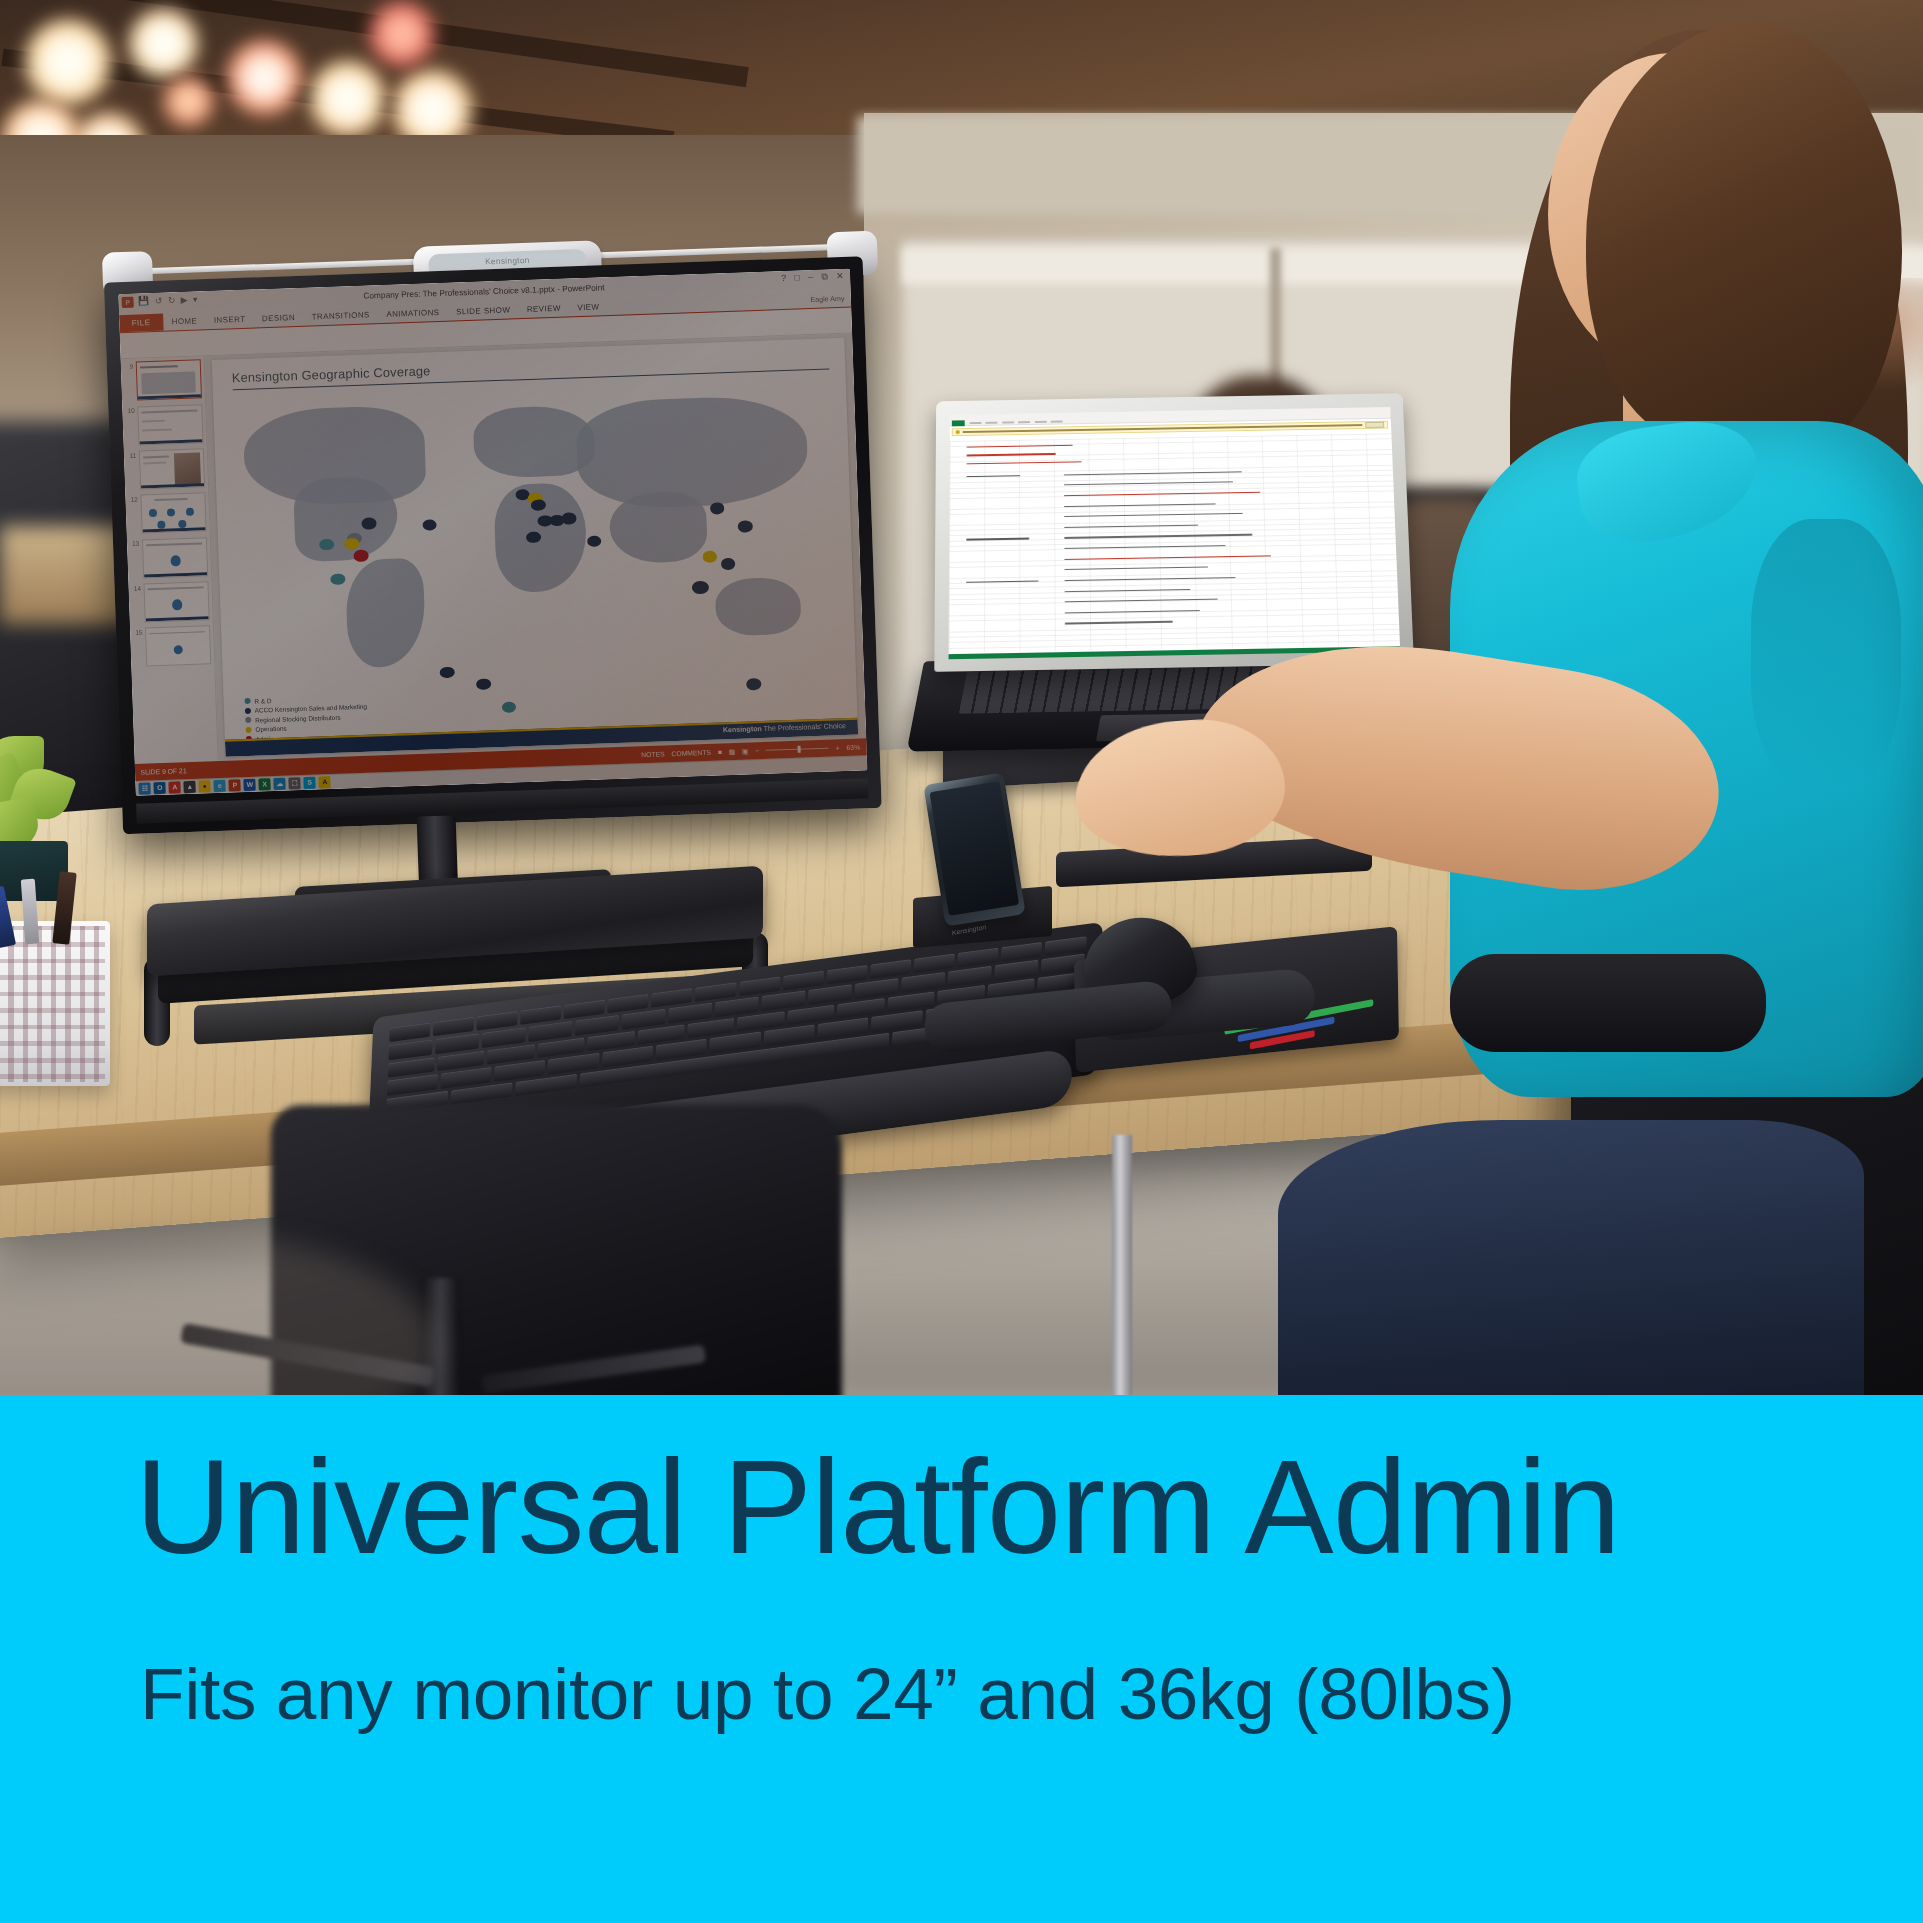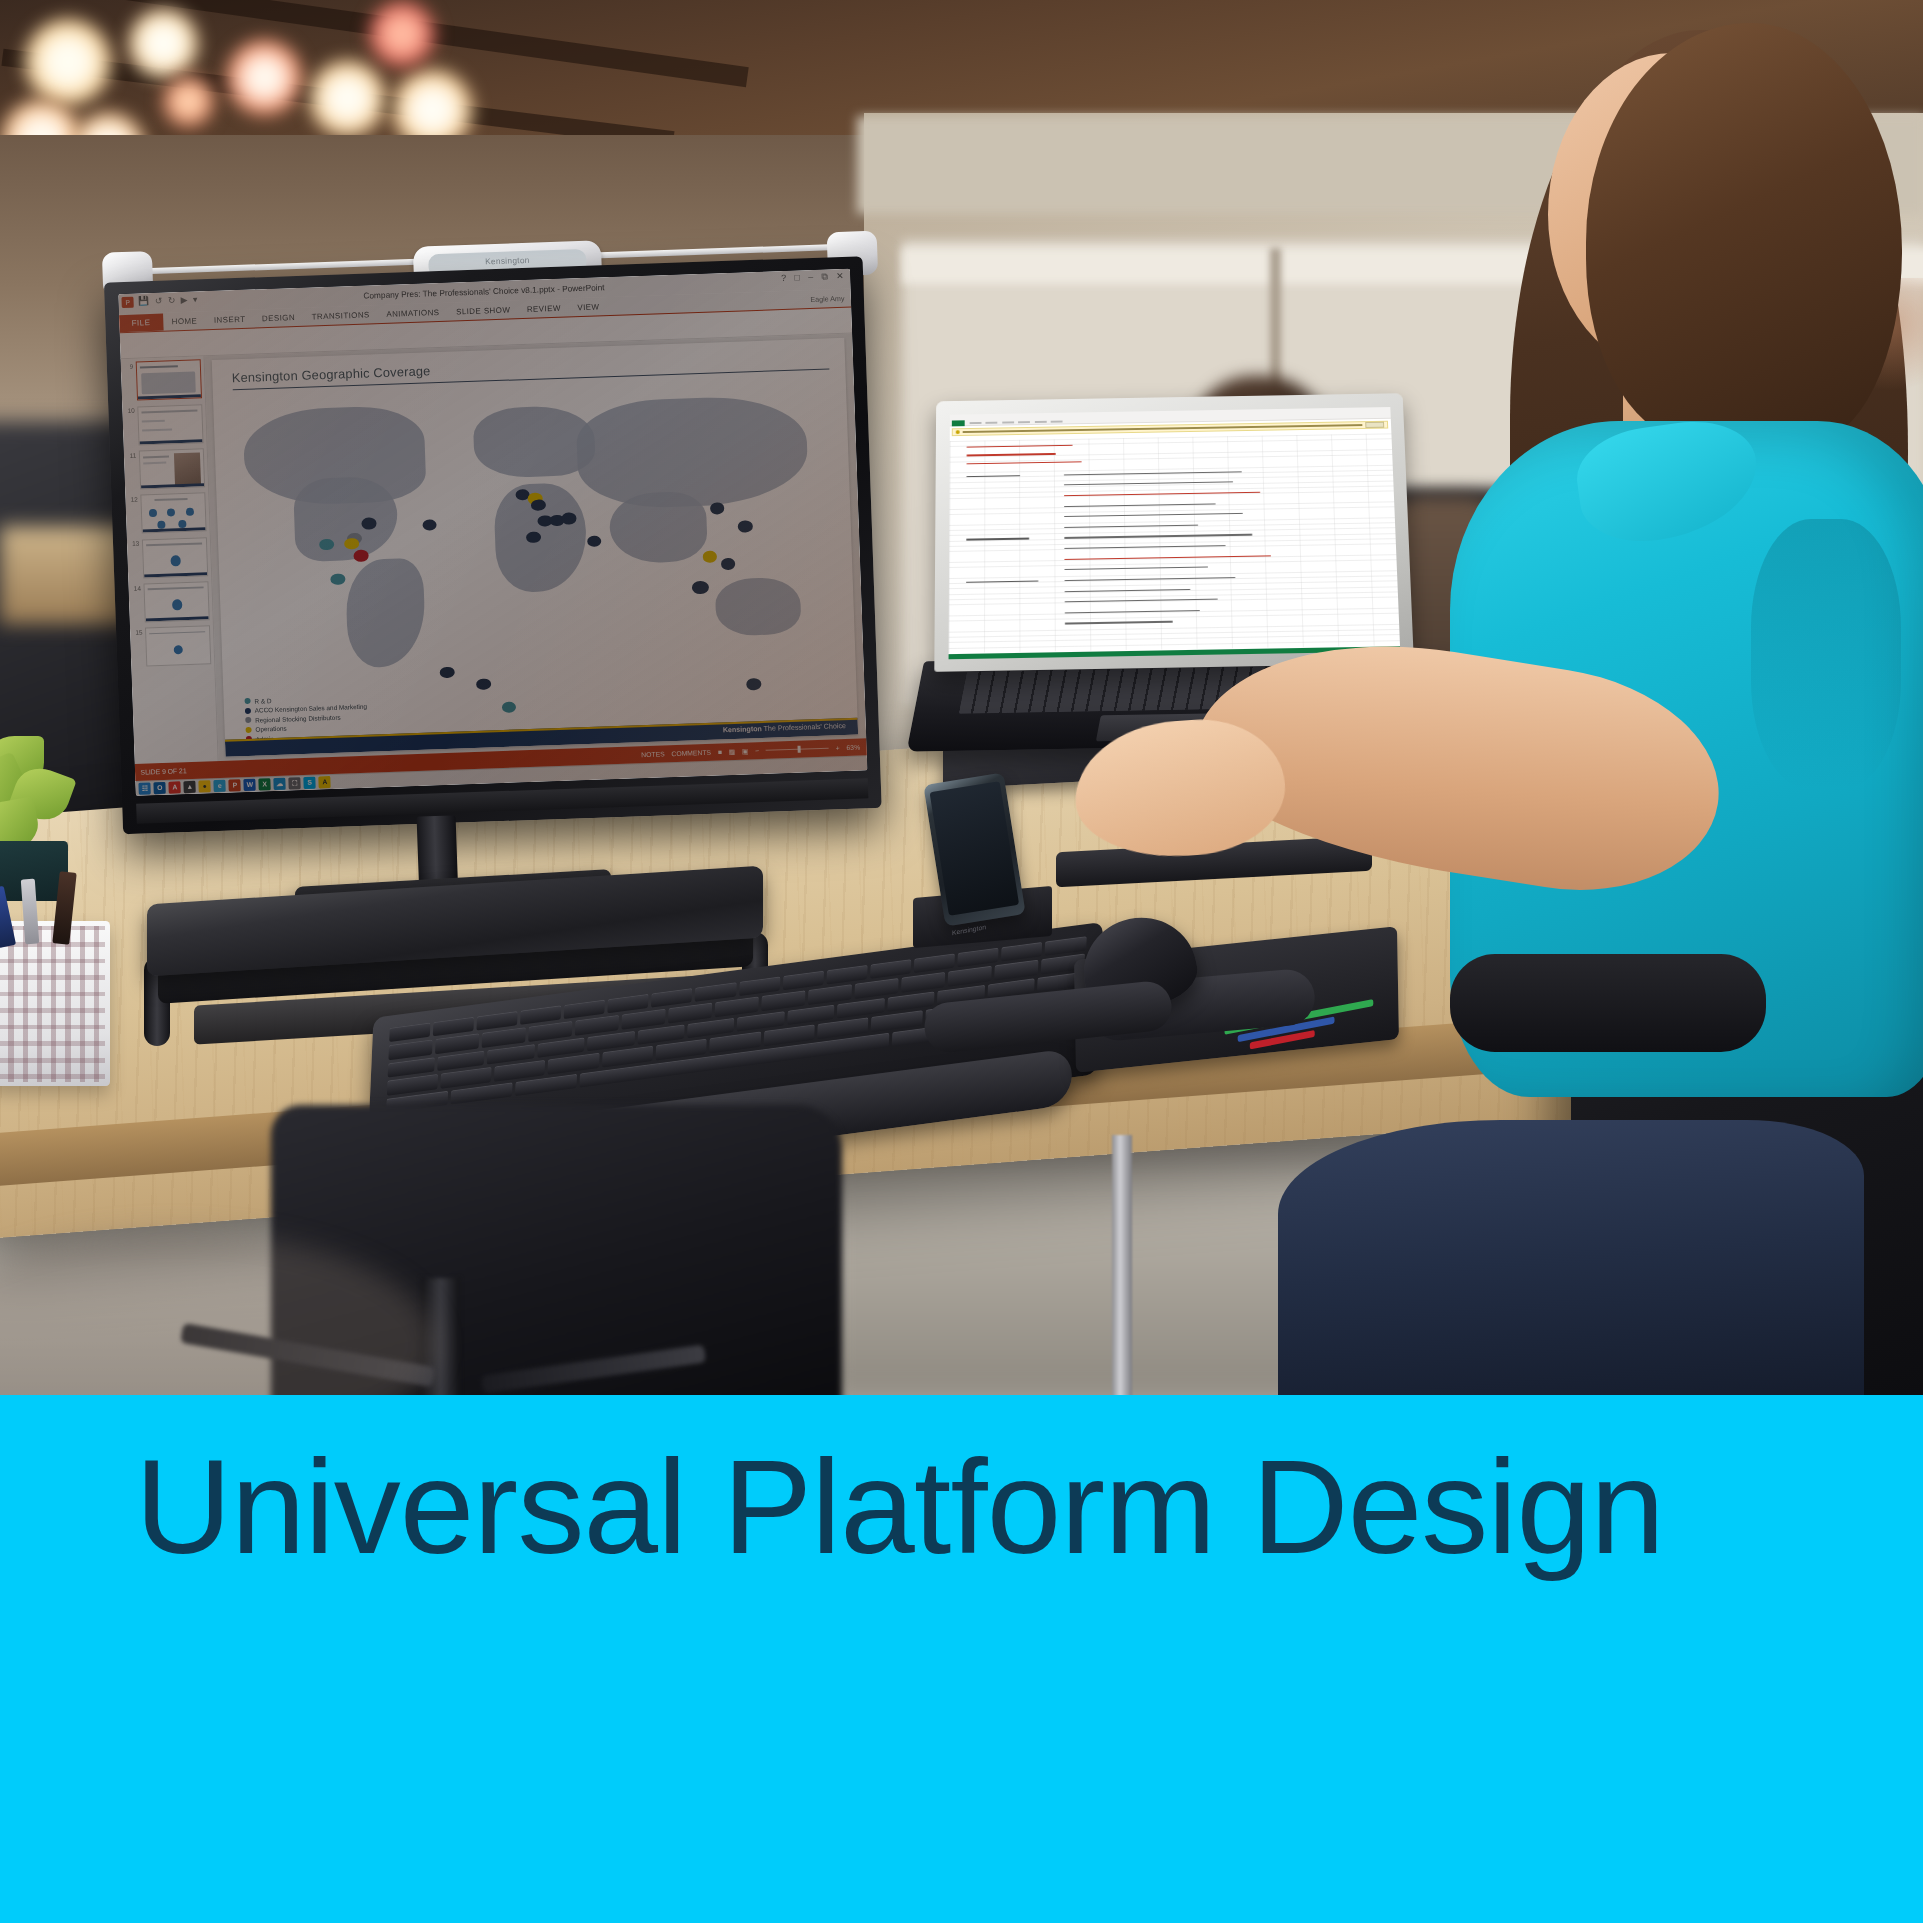--- a/index.html
+++ b/index.html
@@ -825,17 +825,18 @@
       <div class="pencup-pat"></div>
     </div>
     <div class="pen" style="left:-7.5px;top:887px;width:16.5px;height:60px;background:linear-gradient(180deg,#2e4a9a,#16254e);transform:rotate(-12deg);"></div>
     <div class="pen" style="left:22.5px;top:879px;width:13.5px;height:65px;background:linear-gradient(180deg,#cfcfd4,#8e8e95);transform:rotate(-4deg);"></div>
     <div class="pen" style="left:56px;top:872px;width:16.5px;height:72px;background:linear-gradient(180deg,#4a3228,#1d1410);transform:rotate(6deg);"></div>
 
     <div class="photo-blur-soft" style="left:-90px;top:1232px;width:526px;height:225px;background:rgba(120,110,100,.35);"></div>
   </div>
 
   <div class="banner">
-    <div class="headline">Universal Platform Design</div>
+    <div class="headline">Universal Platform Admin</div>
+    <div class="subline">Fits any monitor up to 24” and 36kg (80lbs)</div>
   </div>
 
 </div>
 
 
 </body></html>

